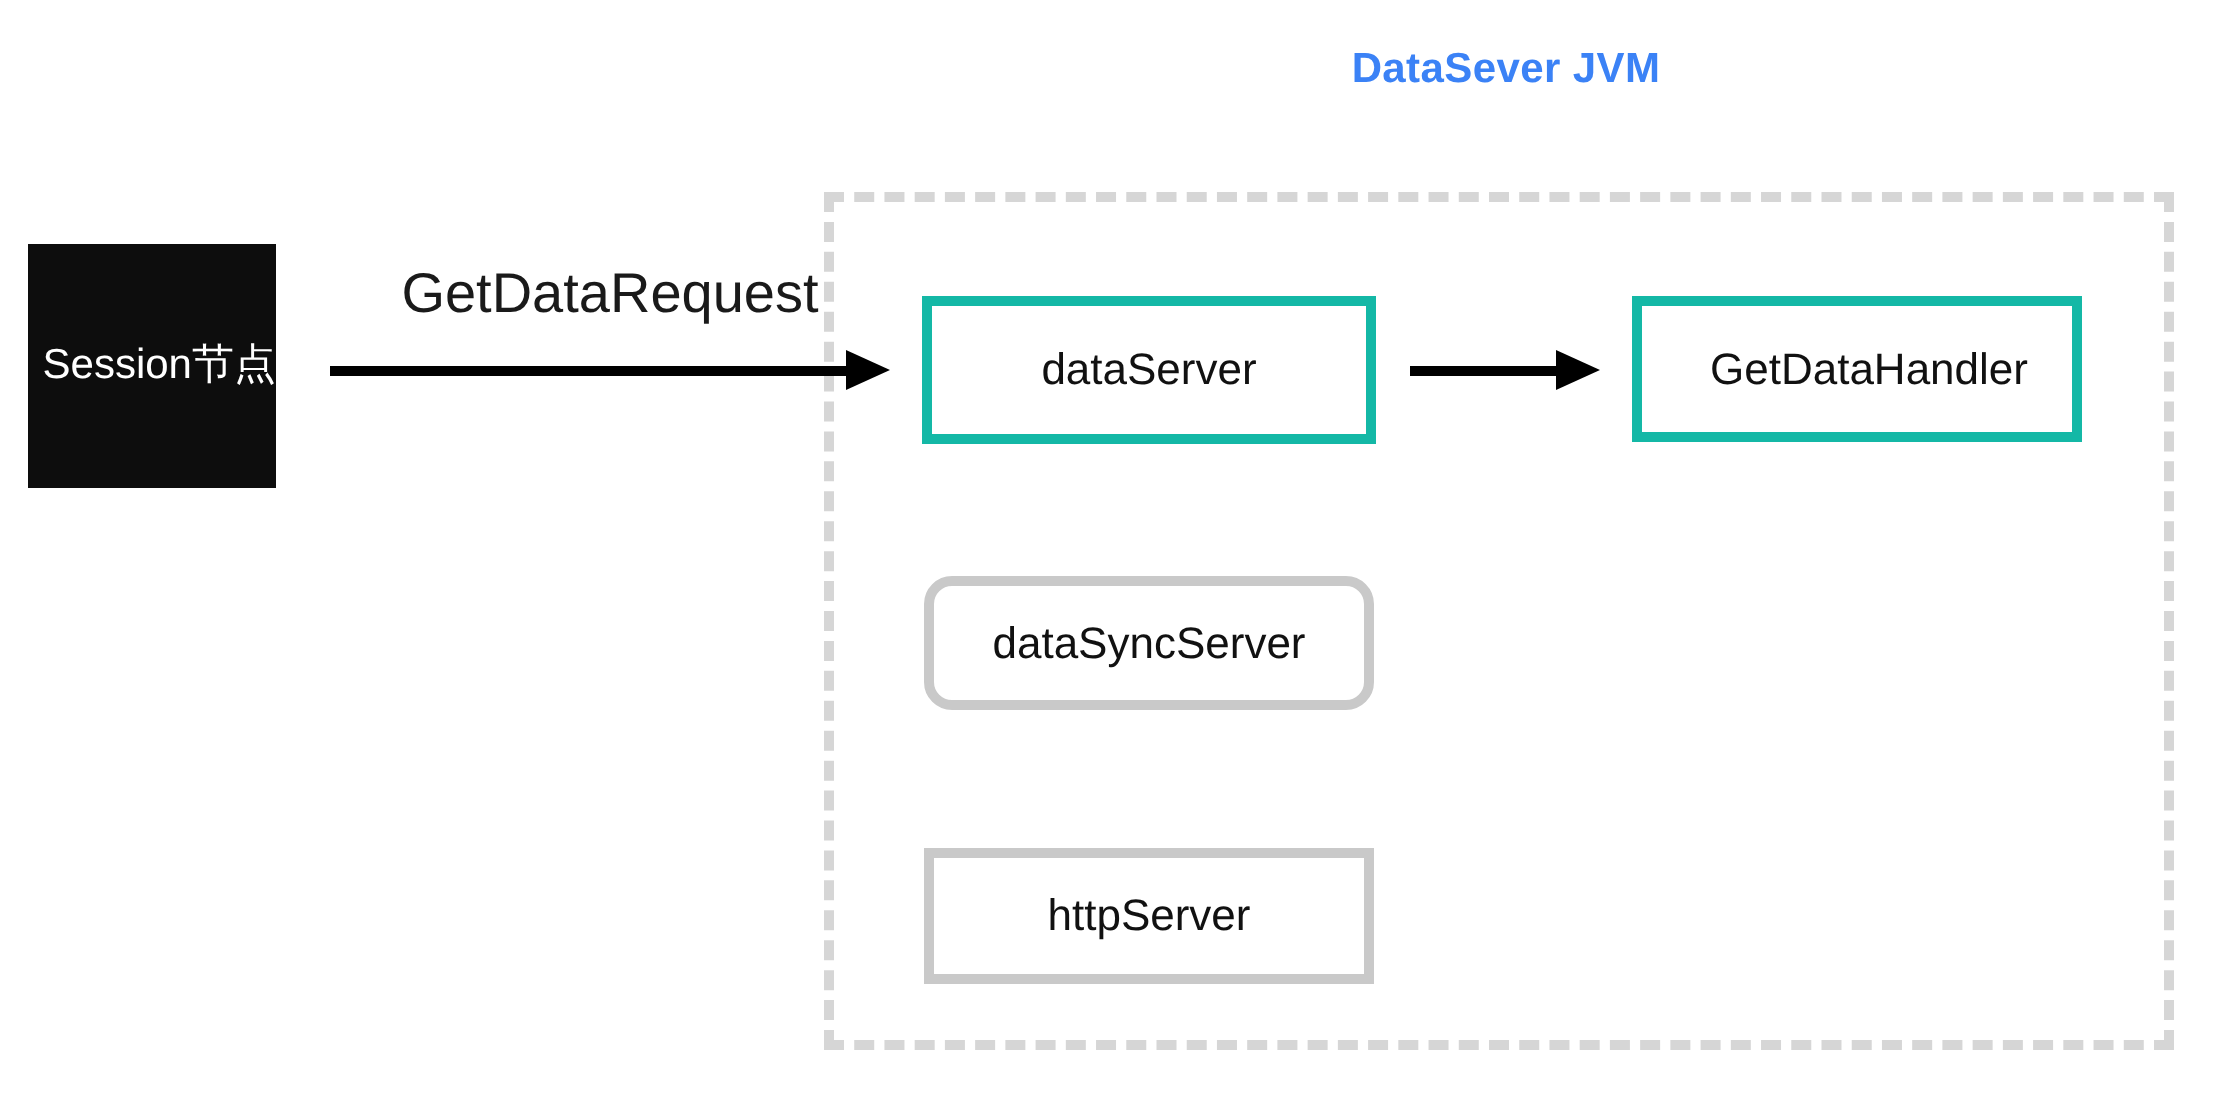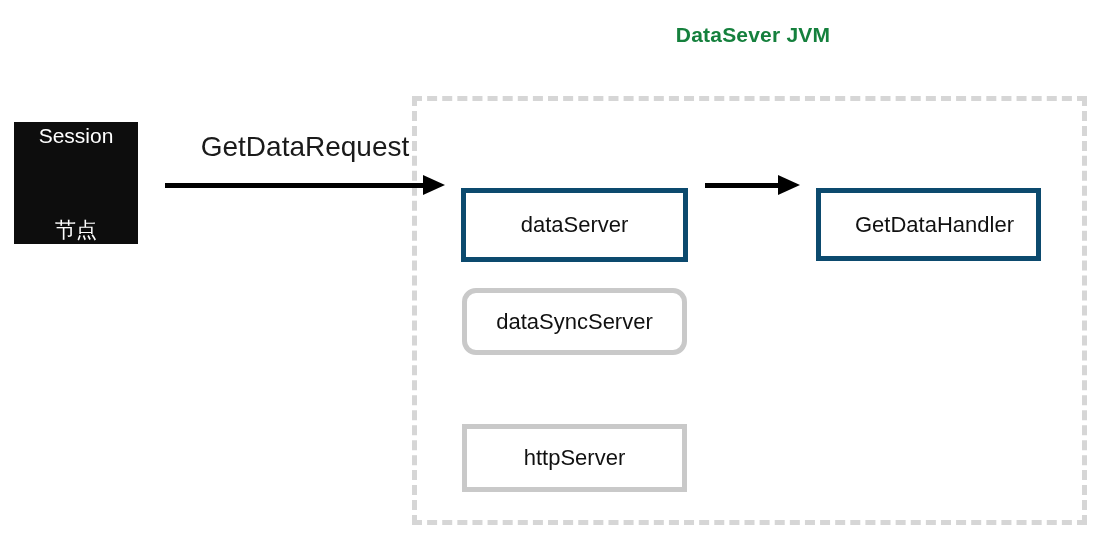--- a/index.html
+++ b/index.html
@@ -22,21 +22,21 @@
   
   .jvm-title {
     position: absolute;
     left: 553px;
     top: 22px;
     width: 400px;
     text-align: center;
     font-size: 21px;
     font-weight: bold;
     letter-spacing: 0.2px;
-    color: #15803d;
+    color: #3b82f6;
     line-height: 1.2;
     white-space: nowrap;
   }
 
   
   .jvm-container {
     position: absolute;
     left: 412px;
     top: 96px;
     width: 675px;
@@ -49,23 +49,23 @@
   
   .session-node {
     position: absolute;
     left: 14px;
     top: 122px;
     width: 124px;
     height: 122px;
     background: #0d0d0d;
     color: #ffffff;
     display: flex;
-    flex-direction: column;
+    flex-direction: row;
     align-items: center;
-    justify-content: space-between;
+    justify-content: flex-end;
     line-height: 1.32;
     font-size: 21px;
   }
   .session-node .ln {
     display: block;
     text-align: center;
     white-space: nowrap;
   }
 
   
@@ -74,22 +74,21 @@
     box-sizing: border-box;
     background: #ffffff;
     display: flex;
     align-items: center;
     justify-content: center;
     font-size: 22px;
     color: #111111;
     white-space: nowrap;
   }
   .comp-box.strong {
-    border: 5px solid #0c4a6e;
-    margin-top: 40px;
+    border: 5px solid #14b8a6;
   }
   .comp-box.muted {
     border: 5px solid #c9c9c9;
   }
 
   .box-dataserver    { left: 461px; top: 148px; width: 227px; height: 74px; }
   .box-gethandler    { left: 816px; top: 148px; width: 225px; height: 73px; padding-left: 12px; }
   .box-datasync      { left: 462px; top: 288px; width: 225px; height: 67px; border-radius: 14px; }
   .box-httpserver    { left: 462px; top: 424px; width: 225px; height: 68px; text-align: right; }
 

